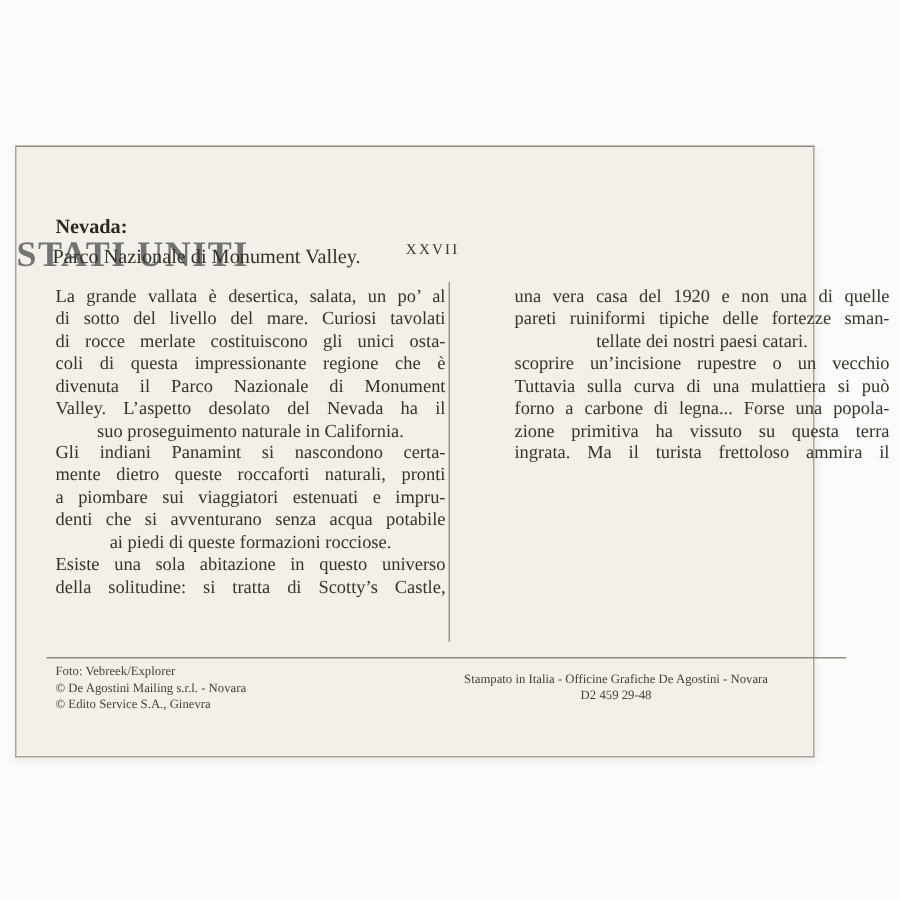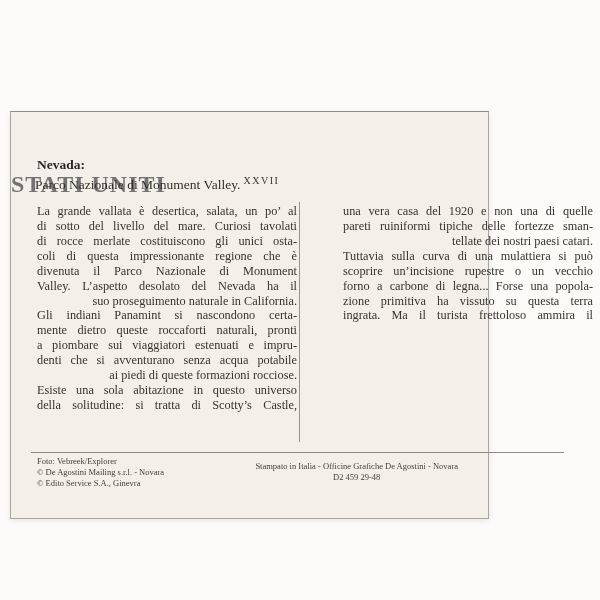--- a/index.html
+++ b/index.html
@@ -12,22 +12,22 @@
     overflow: hidden;
   }
   .stage {
     position: relative;
     width: 600px;
     height: 600px;
   }
   .card {
     position: absolute;
     left: 10px;
-    top: 111px;
-    width: 479px;
+    top: 97px;
+    width: 533px;
     height: 408px;
     background: var(--card-bg, #f3f0e9);
     border: 1px solid #a9a69e;
     border-top-color: #8e8b85;
     box-sizing: border-box;
     box-shadow: 0 2px 5px rgba(60,55,45,0.10);
     text-decoration: underline;
   }
   .hdr-left-label {
     position: absolute;
@@ -67,21 +67,21 @@
   }
   .col {
     position: absolute;
     top: 92px;
     font-size: 12.3px;
     line-height: 14.92px;
     color: #37332d;
   }
   .col-left  { left: 26px;  width: 260px; }
   .col-right { left: 306px; width: 250px; margin-left: 26px; }
-  .col .line { text-align: right; }
+  .col .line { text-align: center; }
   .col .line.j { text-align: justify; text-align-last: justify; }
   .divider-v {
     position: absolute;
     left: 288px;
     top: 90px;
     width: 1px;
     height: 240px;
     background: #99958c;
   }
   .footer-rule {
@@ -140,22 +140,22 @@
         <div class="line j">denti che si avventurano senza acqua potabile</div>
         <div class="line">ai piedi di queste formazioni rocciose.</div>
         <div class="line j">Esiste una sola abitazione in questo universo</div>
         <div class="line j">della solitudine: si tratta di Scotty’s Castle,</div>
       </div>
 
     <div class="col col-right">
         <div class="line j">una vera casa del 1920 e non una di quelle</div>
         <div class="line j">pareti ruiniformi tipiche delle fortezze sman-</div>
         <div class="line">tellate dei nostri paesi catari.</div>
+        <div class="line j">scoprire un’incisione rupestre o un vecchio</div>
         <div class="line j">Tuttavia sulla curva di una mulattiera si può</div>
-        <div class="line j">scoprire un’incisione rupestre o un vecchio</div>
         <div class="line j">forno a carbone di legna... Forse una popola-</div>
         <div class="line j">zione primitiva ha vissuto su questa terra</div>
         <div class="line j">ingrata. Ma il turista frettoloso ammira il</div>
       </div>
 
     <div class="footer-rule"></div>
 
     <div class="footer-left">
         <div class="line">Foto: Vebreek/Explorer</div>
         <div class="line">© De Agostini Mailing s.r.l. - Novara</div>

